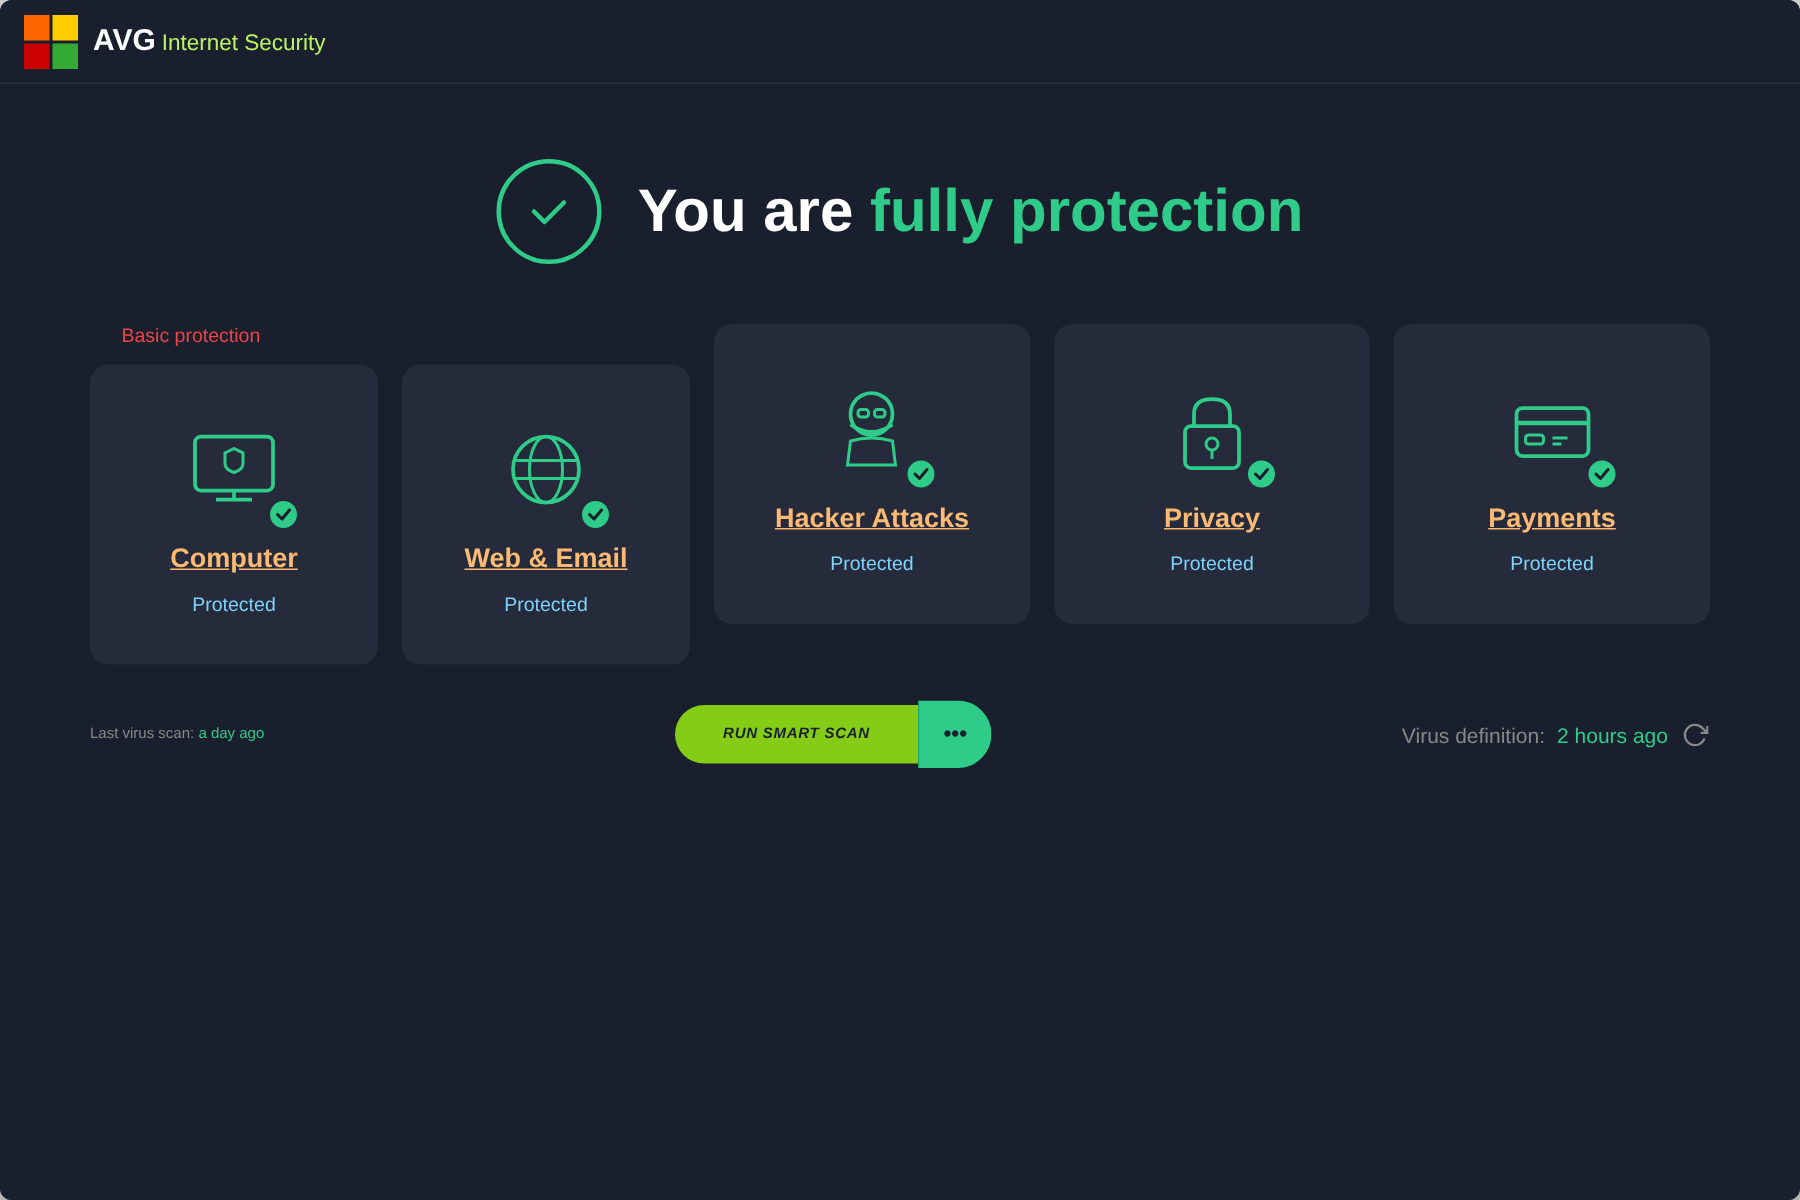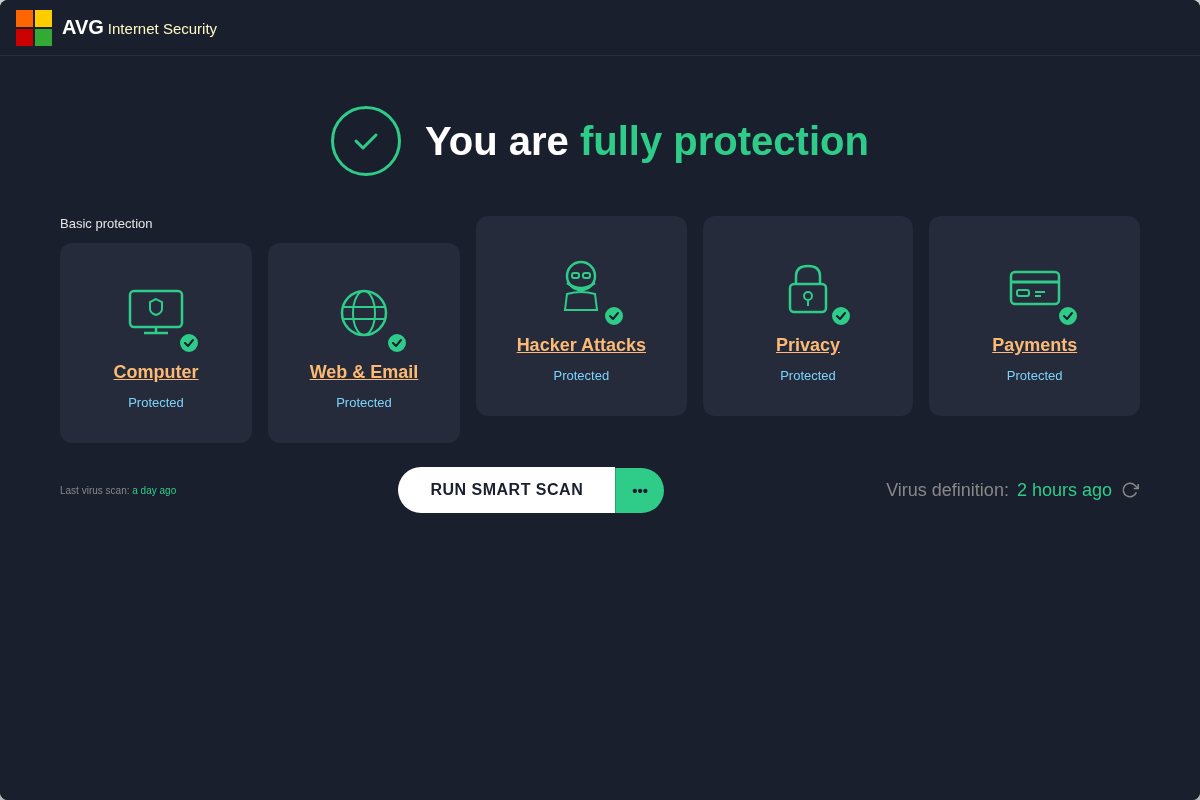--- a/index.html
+++ b/index.html
@@ -53,21 +53,21 @@
     }
 
     .title-avg {
       font-size: 20px;
       font-weight: 700;
       color: #ffffff;
     }
 
     .title-product {
       font-size: 15px;
-      color: #fef9c3;
+      color: #bef264;
       font-weight: 400;
     }
 
     .titlebar-spacer { flex: 1; }
 
     .titlebar-actions {
       display: flex;
       align-items: center;
       gap: 24px;
     }
@@ -152,22 +152,23 @@
       color: #2ecc88;
     }
 
     .cards-row {
       display: flex;
       gap: 16px;
     }
 
     .section-label {
       font-size: 13px;
-      color: #e5e5e5;
+      color: #ef4444;
       margin-bottom: 12px;
+      margin-left: 21px;
     }
 
     .basic-protection {
       display: flex;
       flex-direction: column;
       width: 400px;
     }
 
     .basic-protection .cards-row {
       flex: 1;
@@ -267,47 +268,48 @@
     .last-scan .time {
       color: #2ecc88;
     }
 
     .scan-actions {
       display: flex;
       align-items: center;
     }
 
     .run-scan-btn {
-      background: #ffffff;
+      background: #84cc16;
       color: #1a1f2e;
       border: none;
       padding: 14px 32px;
-      font-size: 16px;
+      font-size: 10px;
       font-weight: 700;
       cursor: pointer;
       border-radius: 30px 0 0 30px;
       letter-spacing: 0.5px;
       transition: background 0.2s;
+      font-style: italic;
     }
 
     .more-btn {
       background: #2ecc88;
       color: #1a1f2e;
       border: none;
       padding: 14px 16px;
       font-size: 15px;
       font-weight: 700;
       cursor: pointer;
       border-radius: 0 30px 30px 0;
       border-left: 1px solid rgba(0,0,0,0.2);
       transition: background 0.2s;
     }
 
     .virus-def {
-      font-size: 18px;
+      font-size: 14px;
       color: #888888;
       display: flex;
       align-items: center;
       gap: 8px;
     }
 
     .virus-def .time {
       color: #2ecc88;
     }
 

